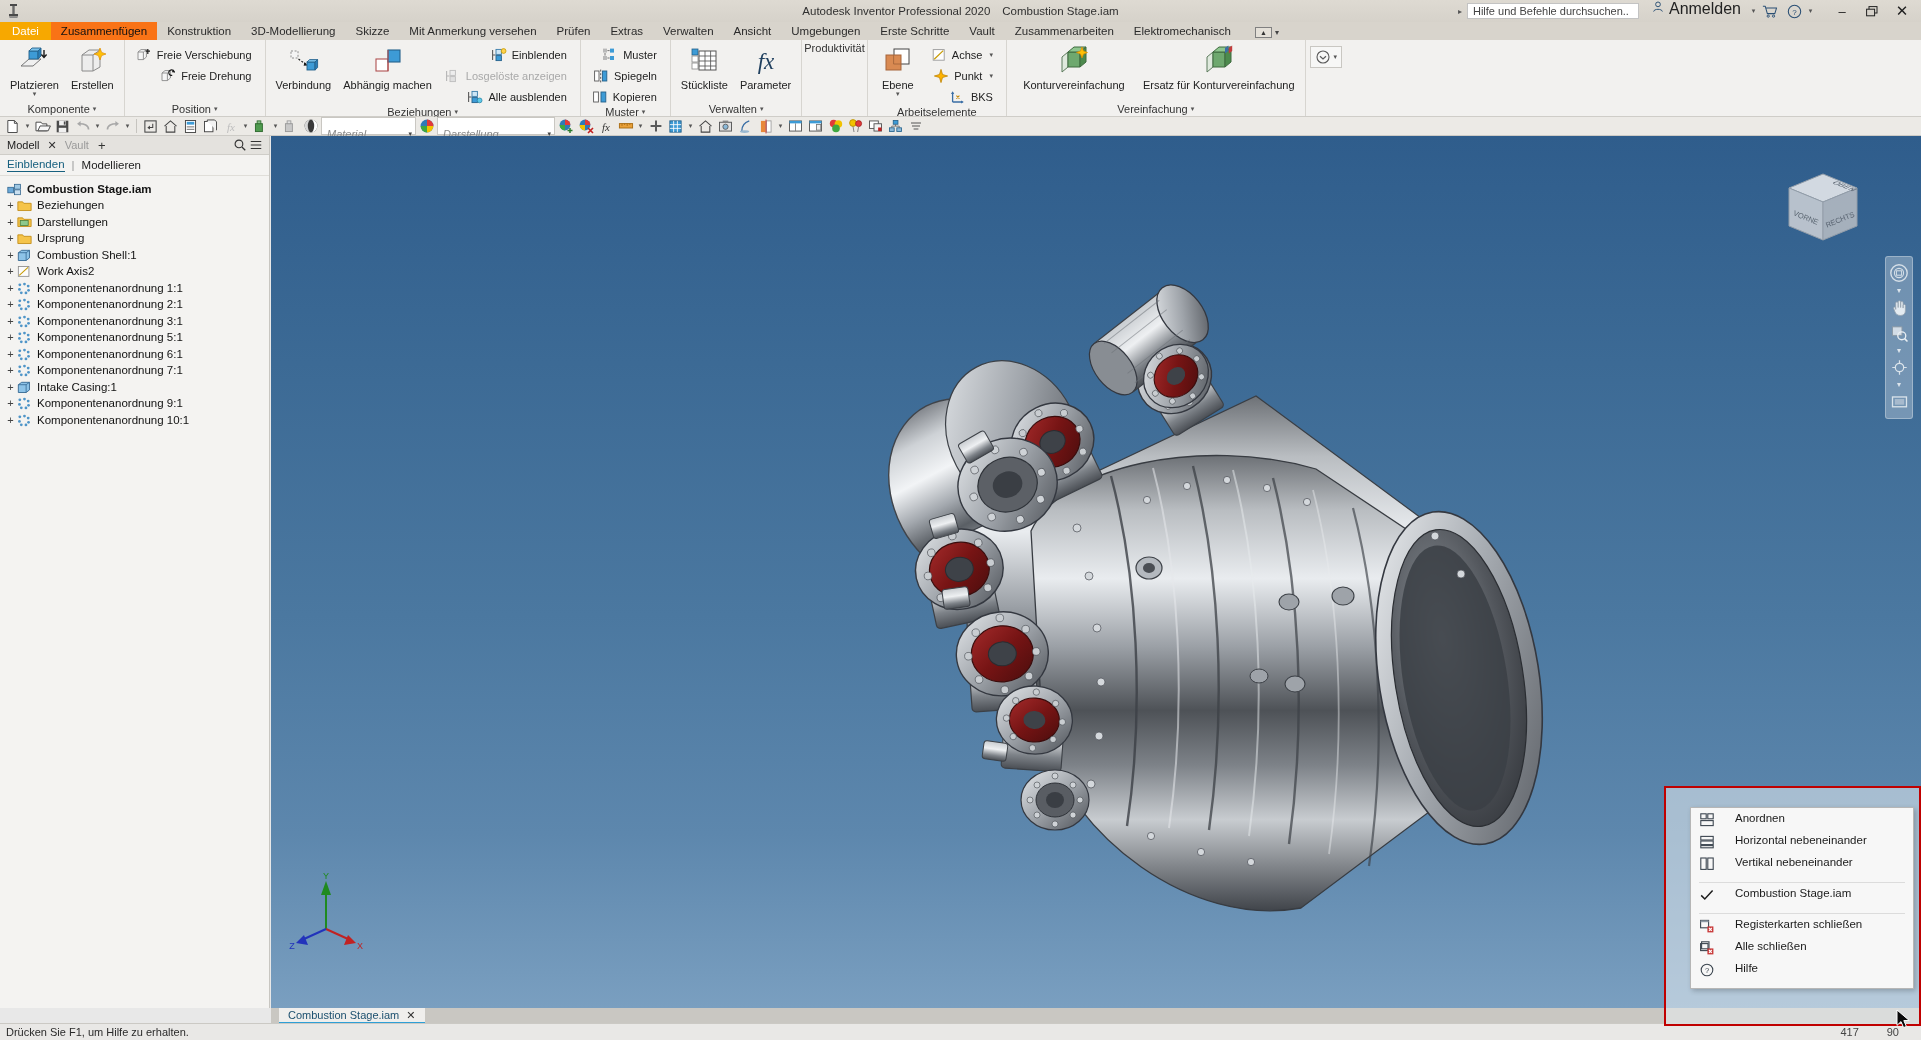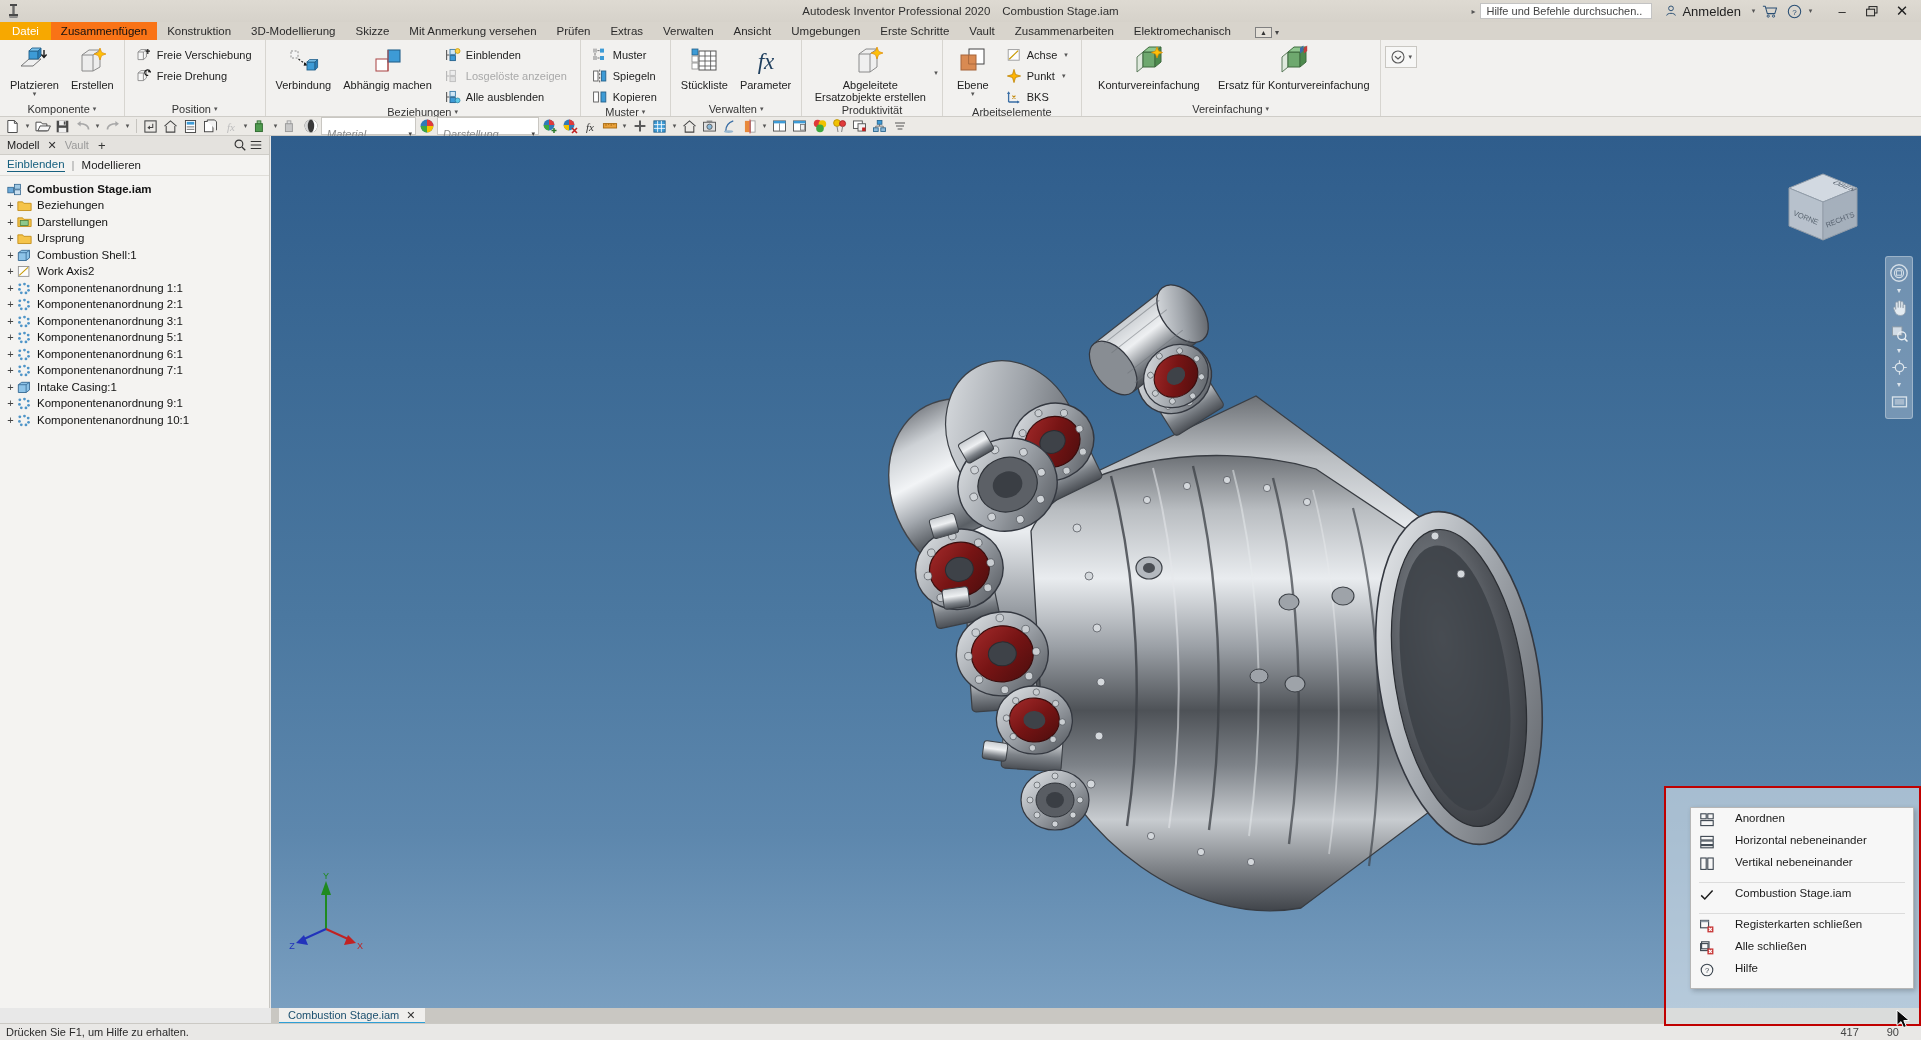--- a/index.html
+++ b/index.html
@@ -37,22 +37,22 @@
   .help-search {
     display: flex; align-items: center; gap: 5px; margin-right: 4px;
   }
   .help-arrow { font-size: 8px; color: #555; }
   .help-box {
     background: #ffffff; border: 1px solid #c3c3c3;
     height: 16px; width: 172px; display: flex; align-items: center;
     padding: 0 5px; font-size: 11px; color: #444;
   }
   .signin {
-    display: flex; align-items: center; gap: 4px;
-    padding: 0 8px; height: 22px; font-size: 13px; color: #222;
+    display: flex; gap: 4px;
+    padding: 0 8px; height: 22px; font-size: 16px; color: #222;
   }
   .tb-icon {
     width: 24px; height: 22px; display: flex; align-items: center; justify-content: center;
     color: #2a4f74;
   }
   .tb-caret { font-size: 7px; color: #555; width: 9px; text-align: center; }
   .wincontrols { display: flex; align-items: center; margin-left: 12px; }
   .wc {
     width: 30px; height: 22px; display: flex; align-items: center; justify-content: center;
     font-size: 13px; color: #202020;
@@ -98,21 +98,21 @@
   }
   .panel-title .tri { font-size: 7px; color: #555; }
   .bigbtn {
     display: flex; flex-direction: column; align-items: center; justify-content: flex-start;
     padding: 2px 6px 0 6px; min-width: 52px; text-align: center;
   }
   .bigbtn .lbl { font-size: 11px; color: #222; margin-top: 2px; line-height: 12px; }
   .bigbtn .tri { font-size: 7px; color: #555; line-height: 6px; }
   .ico32 { width: 32px; height: 32px; display:block; }
   .ico16 { width: 16px; height: 16px; display:block; flex: none; }
-  .smallcol { display: flex; flex-direction: column; gap: 2px; padding: 2px 4px 0 4px; }
+  .smallcol { display: flex; flex-direction: column; gap: 2px; padding: 2px 4px 0 4px; align-items: flex-end; }
   .smallbtn {
     display: flex; align-items: center; gap: 5px; padding: 1px 5px 1px 3px;
     font-size: 11px; color: #222; white-space: nowrap; height: 19px;
   }
   .smallbtn.disabled { color: #a9a9a9; }
   .smallbtn .tri { font-size: 7px; color: #555; margin-left: 2px; }
 
   
   .qat {
     position: absolute; left: 0; top: 117px; width: 1921px; height: 19px;
@@ -473,31 +473,20 @@
           <span class="lbl">Parameter</span>
         </div>
       </div>
       <div class="panel-title">
         <span>Verwalten</span>
         <span class="tri">▾</span>
       </div>
     </div>
 
     <div class="panel">
-      <div class="panel-body" style="align-items:flex-start;">
-        <div class="bigbtn" style="min-width:118px;">
-          <svg class="ico32" viewBox="0 0 32 32">
-            <path d="M5 9 L12 4 L23 4 L23 22 L16 27 L5 27 Z" fill="#efefef" stroke="#8a8a8a" stroke-width="1"></path>
-            <path d="M5 9 L16 9 L23 4 M16 9 L16 27" fill="none" stroke="#8a8a8a" stroke-width="1"></path>
-            <path d="M23 2 L24.6 6.4 L29 8 L24.6 9.6 L23 14 L21.4 9.6 L17 8 L21.4 6.4 Z" fill="#ffc107" stroke="#e08b00" stroke-width="0.7"></path>
-          </svg>
-          <span class="lbl" style="max-width:116px;">Abgeleitete Ersatzobjekte erstellen</span>
-        </div>
-        <span class="tri" style="align-self:center;font-size:7px;color:#555;">▾</span>
-      </div>
       <div class="panel-title">
         <span>Produktivität</span>
       </div>
     </div>
 
     <div class="panel">
       <div class="panel-body">
         <div class="bigbtn">
           <svg class="ico32" viewBox="0 0 32 32">
             <rect x="12" y="4" width="15" height="15" fill="#ffffff" stroke="#444" stroke-width="1"></rect>
@@ -680,21 +669,21 @@
       <span class="tri">▾</span>
     </div>
     <div class="qi">
       <svg width="16" height="16" viewBox="0 0 16 16">
         <circle cx="8" cy="8" r="6.4" fill="#2f7ab8"></circle>
         <path d="M8 1.6 A6.4 6.4 0 0 1 14.4 8 L8 8 Z" fill="#e03a3a"></path>
         <path d="M14.4 8 A6.4 6.4 0 0 1 8 14.4 L8 8 Z" fill="#f2c200"></path>
         <path d="M8 14.4 A6.4 6.4 0 0 1 1.6 8 L8 8 Z" fill="#3fa83f"></path>
       </svg>
     </div>
-    <div class="qcombo" style="width:102px;">
+    <div class="qcombo" style="width:118px;">
       <span>Darstellung</span>
       <span class="tri">▾</span>
     </div>
     <div class="qi">
       <svg width="16" height="16" viewBox="0 0 16 16">
           <circle cx="7" cy="7" r="5.4" fill="#2f7ab8"></circle>
           <path d="M7 1.6 A5.4 5.4 0 0 1 12.4 7 L7 7 Z" fill="#e03a3a"></path>
           <path d="M7 12.4 A5.4 5.4 0 0 1 1.6 7 L7 7 Z" fill="#3fa83f"></path>
           <path d="M12 10 V15 M9.5 12.5 H14.5" stroke="#2a7a2a" stroke-width="1.5"></path>
         </svg>

